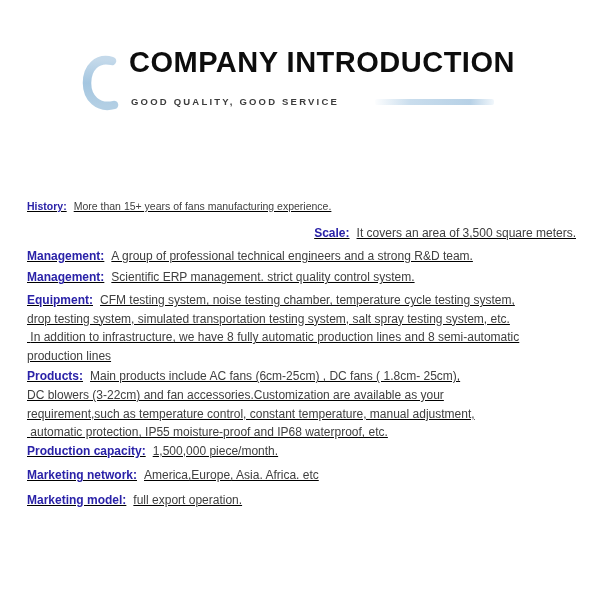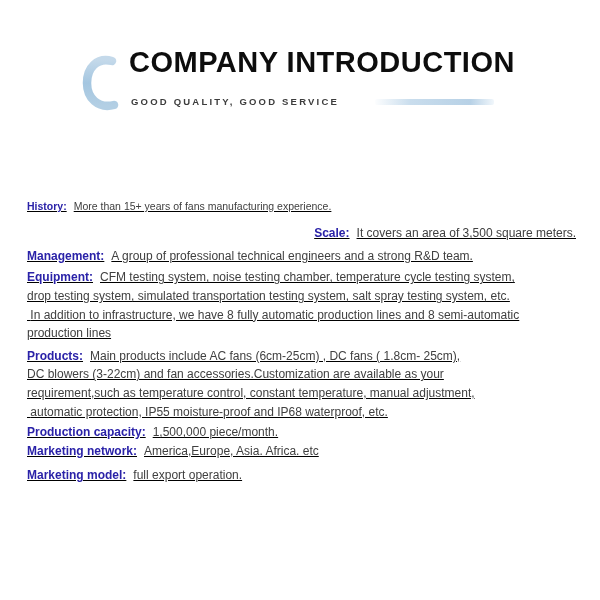--- a/index.html
+++ b/index.html
@@ -118,20 +118,23 @@
     <p class="row small">
       <span class="label">History:</span><span class="text">More than 15+ years of fans manufacturing experience.</span>
     </p>
     <p class="row">
       <span class="label">Scale:</span><span class="text">It covers an area of 3,500 square meters.</span>
     </p>
     <p class="row">
       <span class="label">Management:</span><span class="text">A group of professional technical engineers and a strong R&amp;D team.</span>
     </p>
     <p class="row">
+      <span class="label">Management:</span><span class="text">Scientific ERP management. strict quality control system.</span>
+    </p>
+    <p class="row">
       <span class="label">Equipment:</span><span class="text">CFM testing system, noise testing chamber, temperature cycle testing system,
 drop testing system, simulated transportation testing system, salt spray testing system, etc.
  In addition to infrastructure, we have 8 fully automatic production lines and 8 semi-automatic
 production lines</span>
     </p>
     <p class="row">
       <span class="label">Products:</span><span class="text">Main products include AC fans (6cm-25cm) , DC fans ( 1.8cm- 25cm),
 DC blowers (3-22cm) and fan accessories.Customization are available as your
 requirement,such as temperature control, constant temperature, manual adjustment,
  automatic protection, IP55 moisture-proof and IP68 waterproof, etc.</span>

